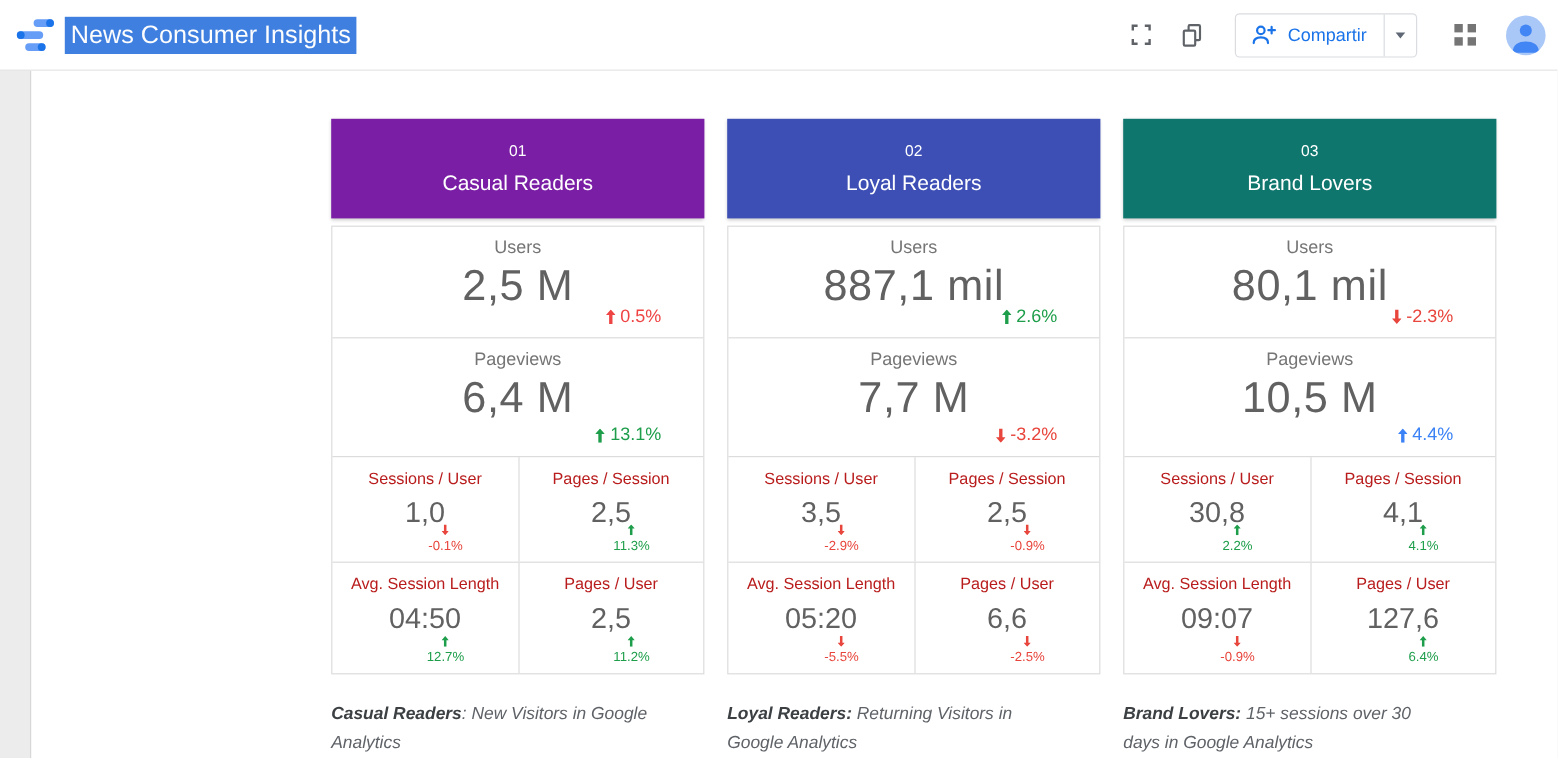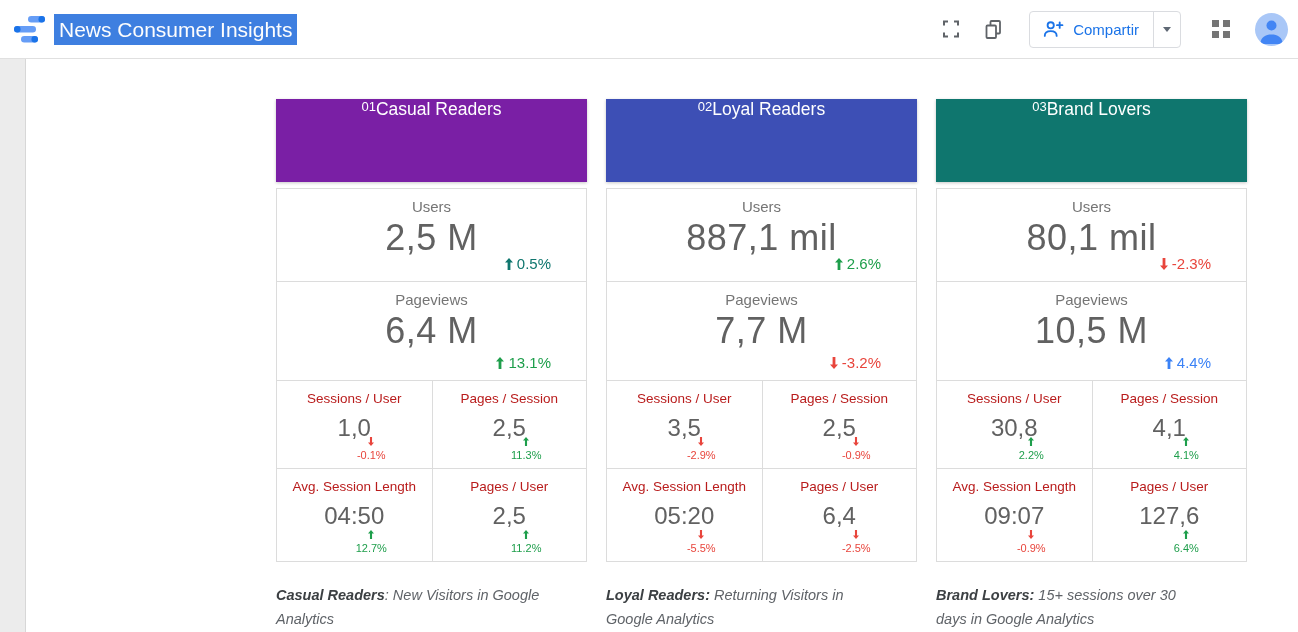--- a/index.html
+++ b/index.html
@@ -34,21 +34,21 @@
     overflow: hidden; position: relative; cursor: pointer; flex: 0 0 auto; }
 
   
   .page { position: relative; height: 573px; background: #ececec; }
   .canvas { position: absolute; left: 25px; top: 0; right: 0; bottom: 0;
     background: #fff; border-left: 1px solid #d7d7d7; }
 
   
   .card { position: absolute; top: 40px; width: 311px; }
   .card-header { height: 83px; color: #fff; text-align: center;
-    display: flex; flex-direction: row; justify-content: center;
+    display: flex; flex-direction: column; justify-content: center;
     box-shadow: 0 1px 3px rgba(0,0,0,.22); }
   .card-number { font-size: 13px; margin-bottom: 9px; }
   .card-title { font-size: 17.5px; }
   .card-body { margin-top: 6px; background: #fff; border: 1px solid #dcdcdc; }
   .row { position: relative; text-align: center; }
   .row + .row, .grid { border-top: 1px solid #dcdcdc; }
   .row.users { height: 92px; }
   .row.pageviews { height: 99px; }
   .m-label { font-size: 15px; color: #757575; padding-top: 9px; }
   .m-value { font-size: 36px; color: #616161; margin-top: 2px; letter-spacing: .5px; }
@@ -138,21 +138,21 @@
 
     <div class="card" style="left:250px">
       <div class="card-header" style="background: rgb(122, 31, 165);">
         <div class="card-number">01</div>
         <div class="card-title">Casual Readers</div>
       </div>
       <div class="card-body">
         <div class="row users">
           <div class="m-label">Users</div>
           <div class="m-value">2,5 M</div>
-          <div class="m-change up" style="color: #0f766e; text-align: right;">
+          <div class="m-change up" style="color: #ef4444; text-align: right;">
             <svg class="arrow" viewBox="0 0 8 12">
                 <path d="M4 0 L8 4.6 H5.4 V12 H2.6 V4.6 H0 Z"></path>
               </svg>
             <span>0.5%</span>
           </div>
         </div>
         <div class="row pageviews">
           <div class="m-label">Pageviews</div>
           <div class="m-value">6,4 M</div>
           <div class="m-change up" style="color: rgb(30, 158, 75);">
@@ -266,21 +266,21 @@
             <div class="cell-value">05:20</div>
             <div class="cell-change down" style="color: rgb(232, 69, 60);">
               <svg class="arrow" viewBox="0 0 8 12">
                   <path d="M4 0 L8 4.6 H5.4 V12 H2.6 V4.6 H0 Z"></path>
                 </svg>
               <span>-5.5%</span>
             </div>
           </div>
           <div class="cell right">
             <div class="cell-label">Pages / User</div>
-            <div class="cell-value">6,4</div>
+            <div class="cell-value">6,6</div>
             <div class="cell-change down" style="color: rgb(232, 69, 60);">
               <svg class="arrow" viewBox="0 0 8 12">
                   <path d="M4 0 L8 4.6 H5.4 V12 H2.6 V4.6 H0 Z"></path>
                 </svg>
               <span>-2.5%</span>
             </div>
           </div>
         </div>
       </div>
     </div>

